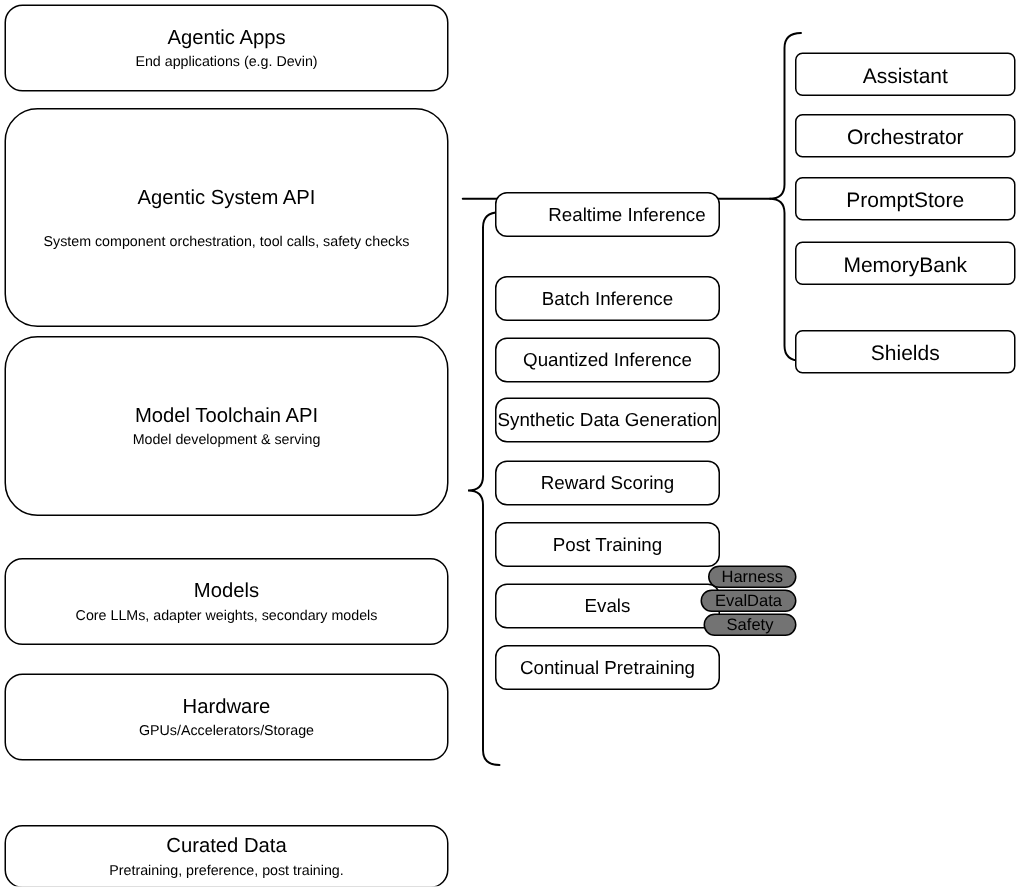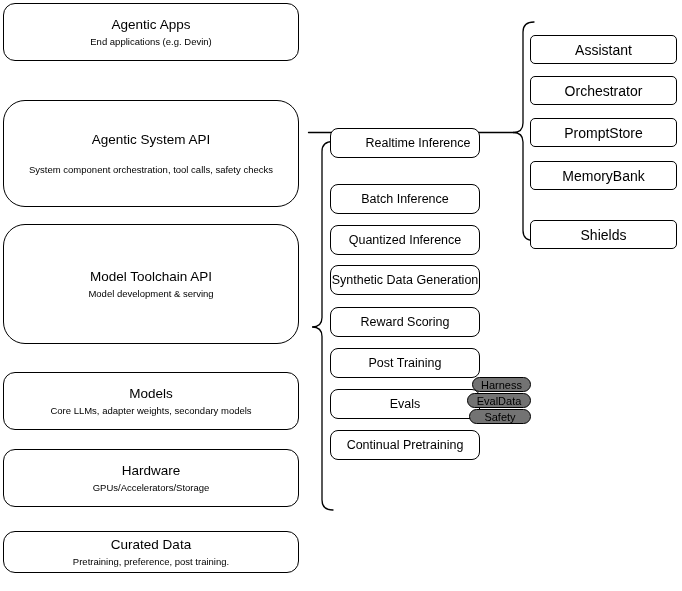--- a/index.html
+++ b/index.html
@@ -76,25 +76,25 @@
     height: 15px;
     font-size: 11px;
     line-height: 12px;
     display: flex;
     align-items: center;
     justify-content: center;
     white-space: nowrap;
     z-index: 3;
   }
   .y1 { top: 3px;   height: 58px; }
-  .y2 { top: 100px;  height: 107px; gap: 16px; }
+  .y2 { top: 72px;  height: 146px; gap: 16px; }
   .y3 { top: 224px; height: 120px; }
   .y4 { top: 372px; height: 58px; }
   .y5 { top: 449px; height: 58px; }
-  .y6 { top: 531px; height: 42px; }
+  .y6 { top: 550px; height: 42px; }
   .m1 { top: 128px; padding-left: 26px; }
   .m2 { top: 184px; }
   .m3 { top: 225px; }
   .m4 { top: 265px; }
   .m5 { top: 307px; }
   .m6 { top: 348px; }
   .m7 { top: 389px; }
   .m8 { top: 430px; }
   .m9 { top: 470px; }
   .r1 { top: 35px; }

